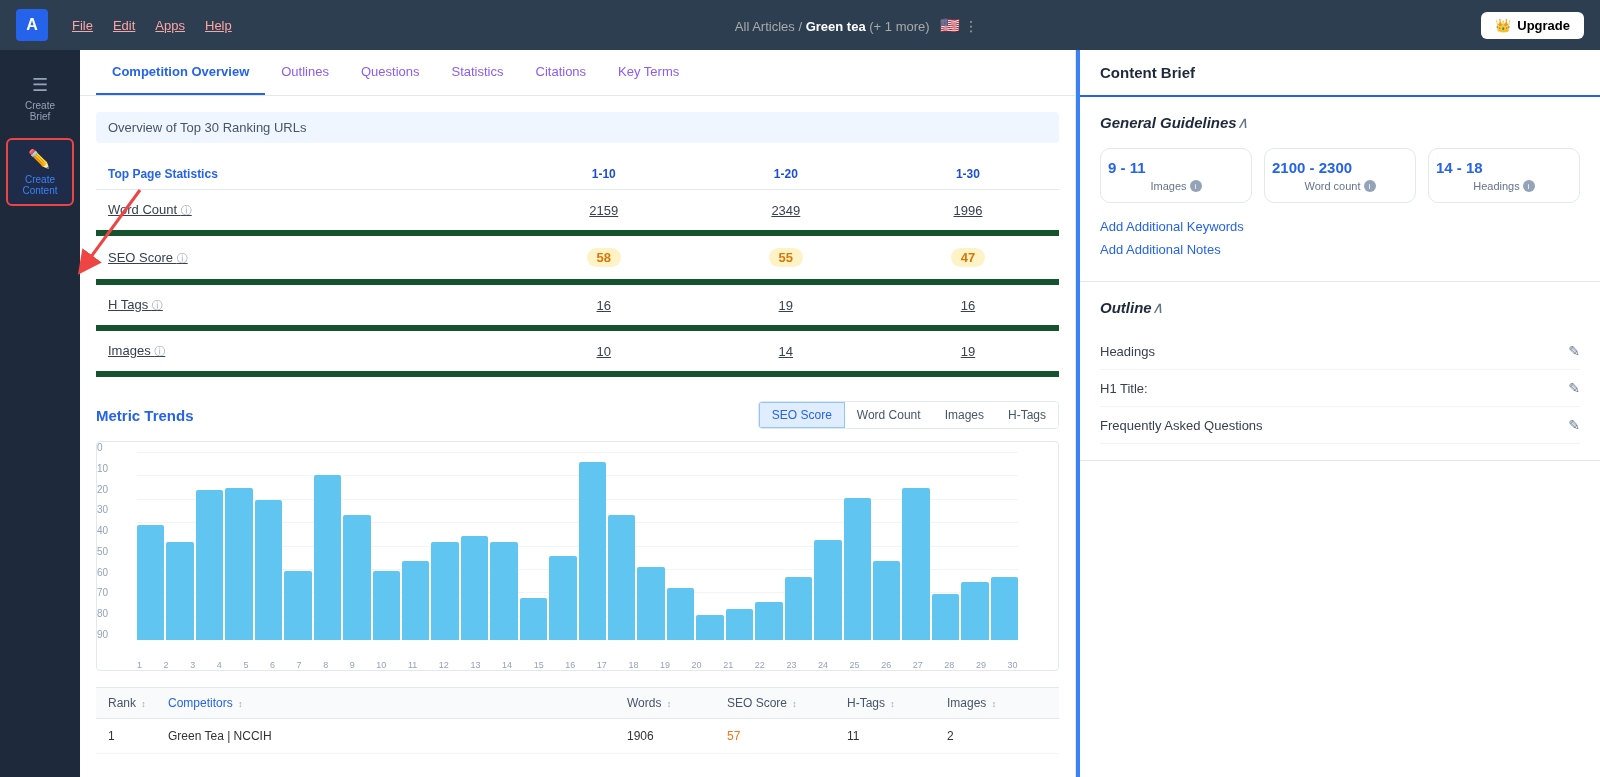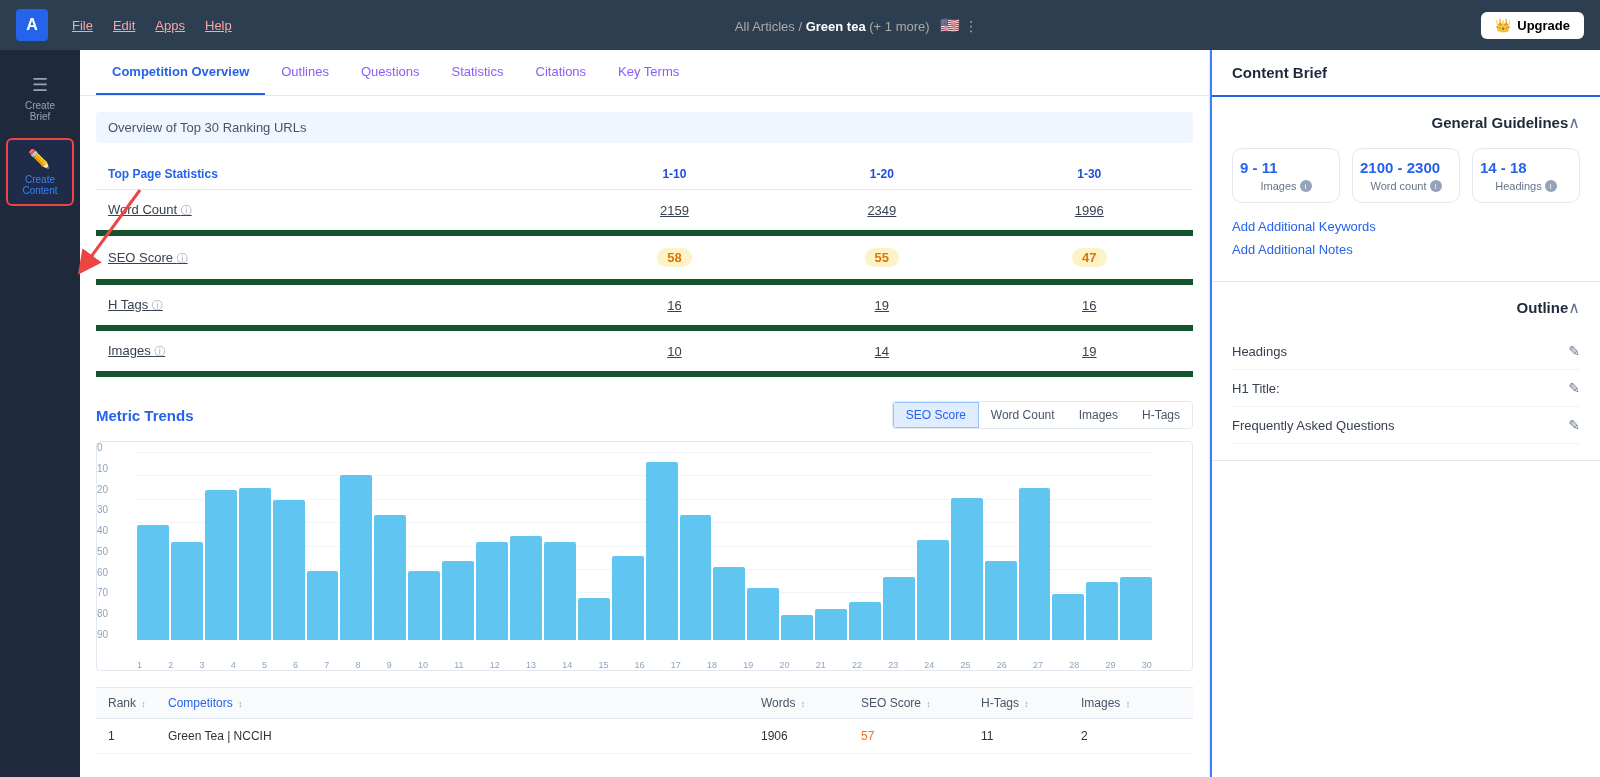--- a/index.html
+++ b/index.html
@@ -292,43 +292,44 @@
       grid-template-columns: 60px 1fr 100px 120px 100px 100px;
       padding: 10px 12px;
       border-bottom: 1px solid #f1f5f9;
       font-size: 12px;
       align-items: center;
     }
     .sort-icon { font-size: 9px; color: #94a3b8; margin-left: 2px; }
 
     
     .right-panel {
-      width: 390px;
+      width: 524px;
       background: white;
       overflow-y: auto;
-      border-left: 2px solid #3b82f6;
+      border-left: 4px solid #3b82f6;
     }
 
     .right-panel-header {
       padding: 14px 20px;
       border-bottom: 2px solid #2563eb;
       font-size: 15px;
       font-weight: 600;
       color: #1e293b;
     }
 
     .section-block {
       padding: 16px 20px;
       border-bottom: 1px solid #e2e8f0;
     }
     .section-block-header {
       display: flex;
       align-items: center;
-      justify-content: flex-end;
+      justify-content: flex-start;
       margin-bottom: 16px;
+      font-style: italic;
     }
     .section-block-title {
       font-size: 15px;
       font-weight: 600;
       color: #1e293b;
     }
     .chevron-icon { color: #64748b; font-size: 16px; cursor: pointer; }
 
     
     .guidelines-cards {

